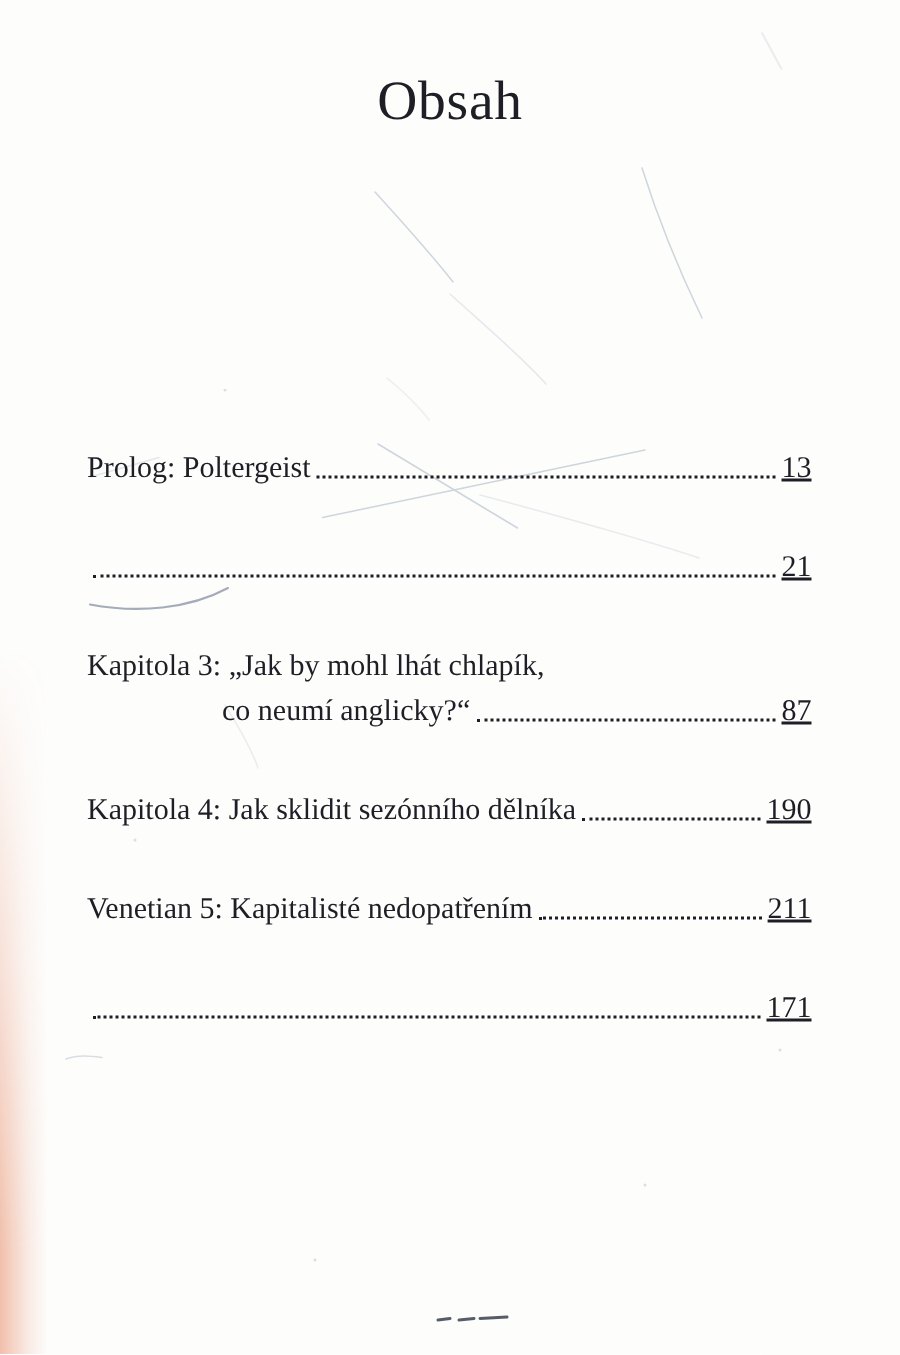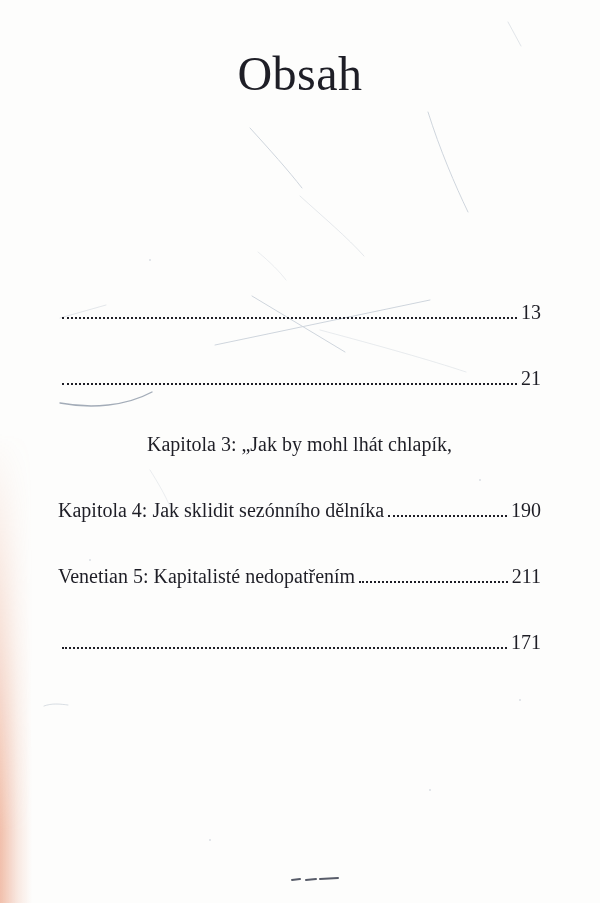--- a/index.html
+++ b/index.html
@@ -34,39 +34,38 @@
     mask-image: linear-gradient(to bottom, transparent, rgba(0,0,0,0.45) 45%, black 85%);
     pointer-events: none;
   }
   .title {
     position: absolute;
     top: 46px;
     left: 0;
     right: 0;
     margin: 0;
     text-align: center;
-    font-size: 48px;
+    font-size: 37px;
     font-weight: normal;
     letter-spacing: 0.5px;
     color: var(--ink, #1e1e26);
   }
   .toc {
     position: absolute;
     left: 58px;
     top: 297px;
     width: 483px;
   }
   .toc-entry {
     margin-bottom: 36px;
     font-size: 20px;
     line-height: 30px;
   }
   .entry-line {
     white-space: nowrap;
-    text-align: center;
   }
   .leader-row {
     display: flex;
     align-items: baseline;
   }
   .leader-row.indented {
     padding-left: 90px;
   }
   .entry-label {
     flex: 0 0 auto;
@@ -75,20 +74,21 @@
   .leader {
     flex: 1 1 auto;
     min-width: 16px;
     align-self: flex-end;
     border-bottom: 2px dotted var(--ink, #25252c);
     margin: 0 2px 8px 4px;
   }
   .page-num {
     flex: 0 0 auto;
     margin-left: 2px;
+    text-decoration: underline;
   }
 </style>
 </head>
 <body>
 
 <div class="page">
 
   <svg class="artifacts" viewBox="0 0 600 903" xmlns="http://www.w3.org/2000/svg">
 
     <g fill="none" stroke="#b6c0cc" stroke-width="1" opacity="0.65" stroke-linecap="round">
@@ -123,35 +123,41 @@
     </g>
   </svg>
 
   <div class="edge-tint"></div>
 
   <h1 class="title">Obsah</h1>
 
   <div class="toc">
   <div class="toc-entry">
     <div class="leader-row">
+      <span class="entry-label">Prolog: Poltergeist</span>
       <span class="leader"></span>
       <span class="page-num">13</span>
     </div>
   </div>
 
   <div class="toc-entry">
     <div class="leader-row">
       <span class="leader"></span>
       <span class="page-num">21</span>
     </div>
   </div>
 
 
   <div class="toc-entry">
     <div class="entry-line">Kapitola 3: „Jak by mohl lhát chlapík,</div>
+        <div class="leader-row indented">
+      <span class="entry-label">co neumí anglicky?“</span>
+      <span class="leader"></span>
+      <span class="page-num">87</span>
+    </div>
   </div>
 
   <div class="toc-entry">
     <div class="leader-row">
       <span class="entry-label">Kapitola 4: Jak sklidit sezónního dělníka</span>
       <span class="leader"></span>
       <span class="page-num">190</span>
     </div>
   </div>
 

